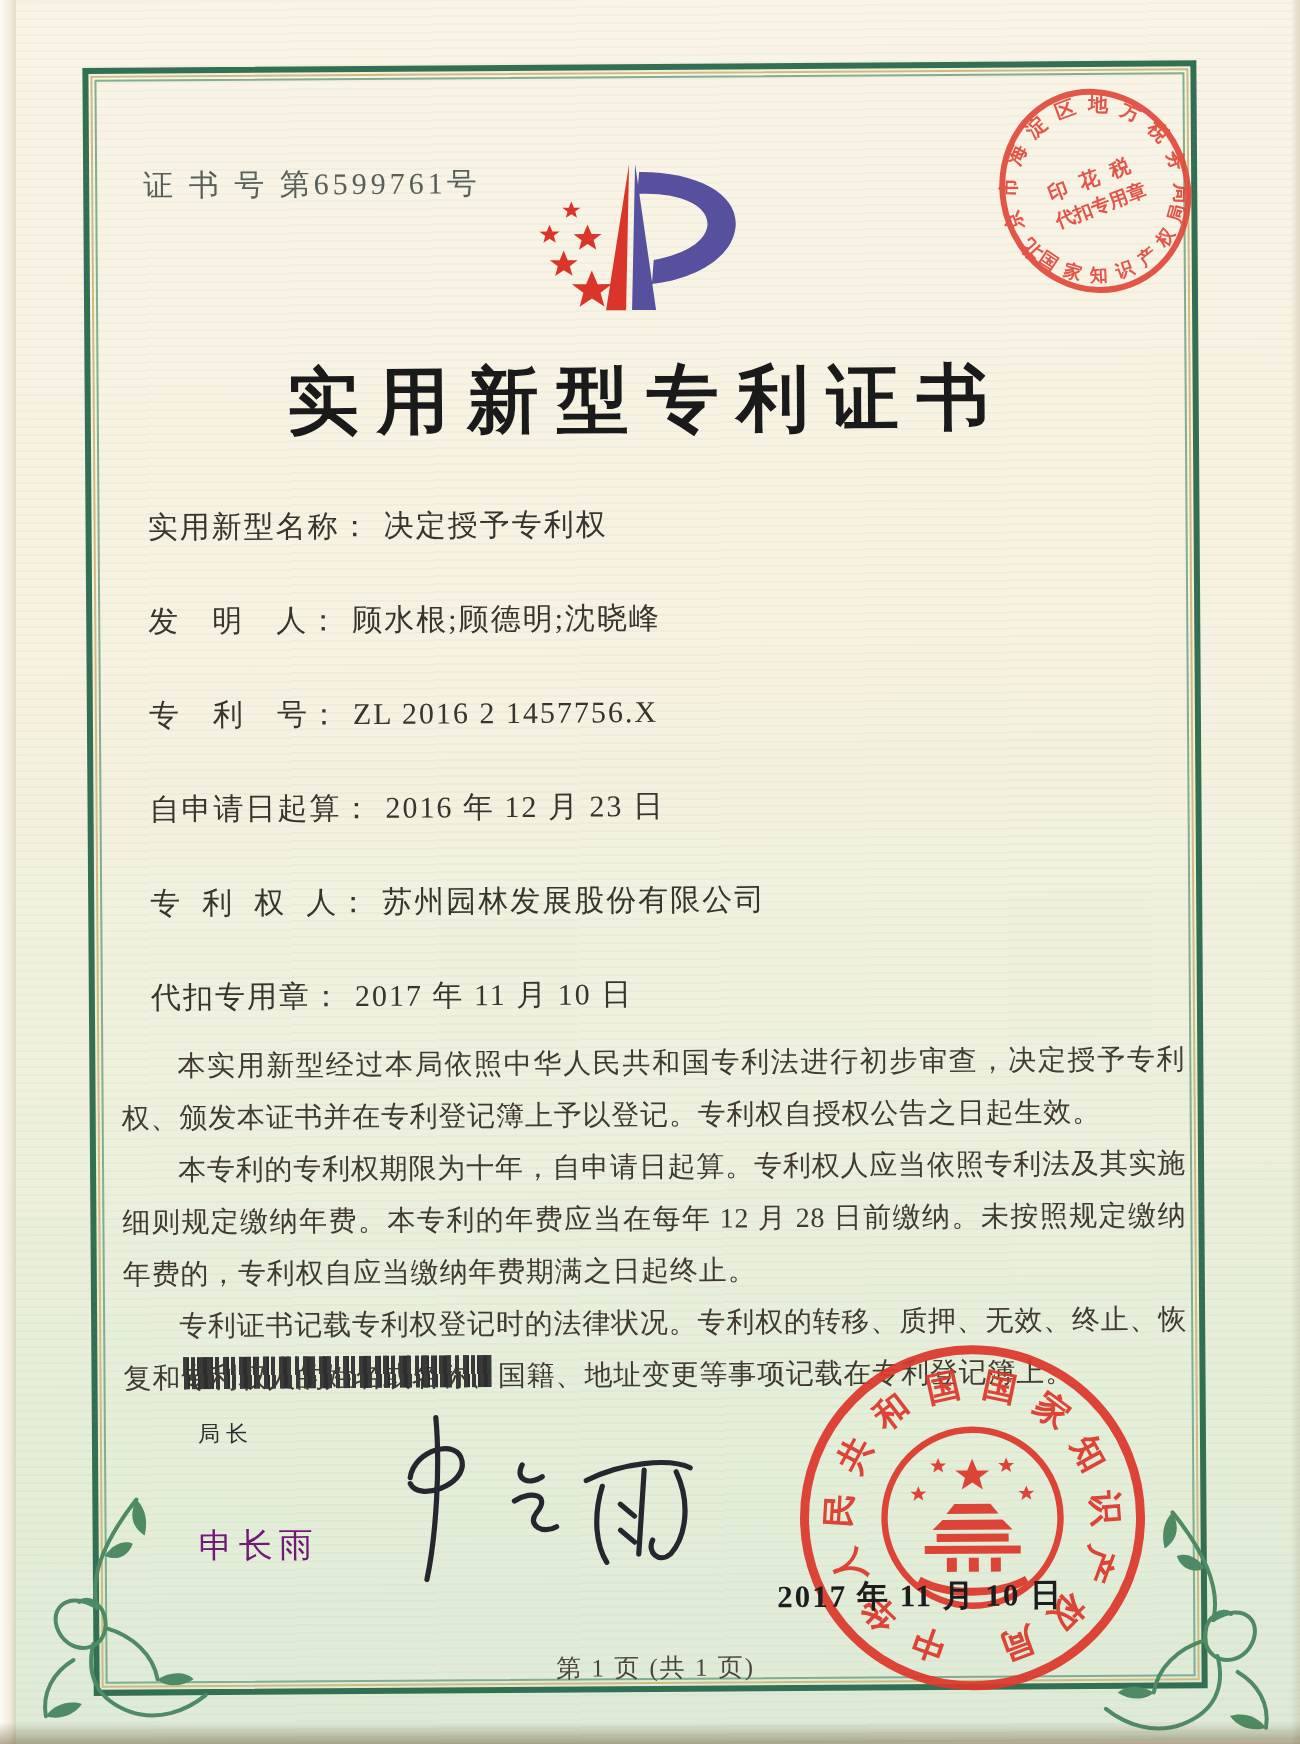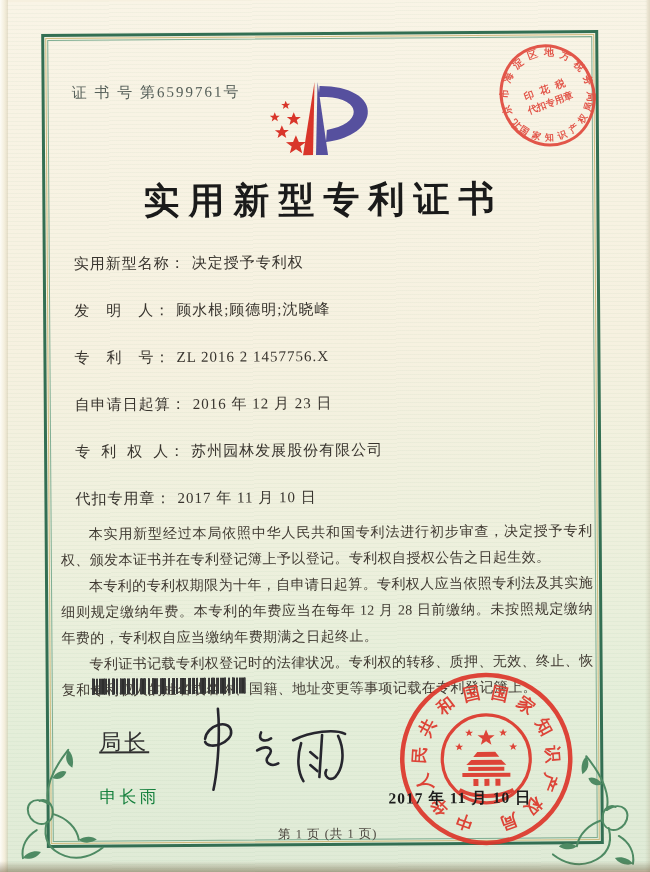--- a/index.html
+++ b/index.html
@@ -42,22 +42,22 @@
   .body-text{position:absolute;left:60px;top:520px;width:532px;
     font-size:14px;line-height:26px;color:#403a32;text-align:justify;}
   .body-text p{margin:0;text-indent:2em;letter-spacing:0.4px;}
 
   .barcode{position:absolute;left:90px;top:677px;width:154px;height:16px;z-index:5;
     background:
       repeating-linear-gradient(90deg,#3a3a3a 0 2px,rgba(0,0,0,0) 2px 4px),
       repeating-linear-gradient(90deg,#2e2e2e 0 3px,rgba(0,0,0,0) 3px 10px),
       repeating-linear-gradient(90deg,#333 0 1px,rgba(0,0,0,0) 1px 7px);}
 
-  .director-label{position:absolute;left:97px;top:726px;font-size:22px;color:#2f2f2f;letter-spacing:3px;text-decoration:underline;}
-  .director-name{position:absolute;left:97px;top:784px;font-size:17px;color:#15803d;letter-spacing:3px;}
+  .director-label{position:absolute;left:97px;top:708px;font-size:11px;color:#2f2f2f;letter-spacing:3px;}
+  .director-name{position:absolute;left:97px;top:760px;font-size:17px;color:#701a75;letter-spacing:3px;}
 
   .signature{position:absolute;left:185px;top:696px;z-index:6;}
 
   .seal{position:absolute;left:394px;top:670px;z-index:4;opacity:.93;}
   .seal text{font-family:"Liberation Serif","DejaVu Serif",serif;font-weight:bold;}
   .issue-date{position:absolute;left:386px;top:789px;z-index:7;font-size:15.5px;
     font-weight:600;color:#1d1d1d;letter-spacing:1px;}
 
   .stamp{position:absolute;left:498px;top:42px;z-index:12;transform:rotate(-20deg);opacity:.9;}
   .stamp text{font-family:"Liberation Serif","DejaVu Serif",serif;font-weight:bold;}

